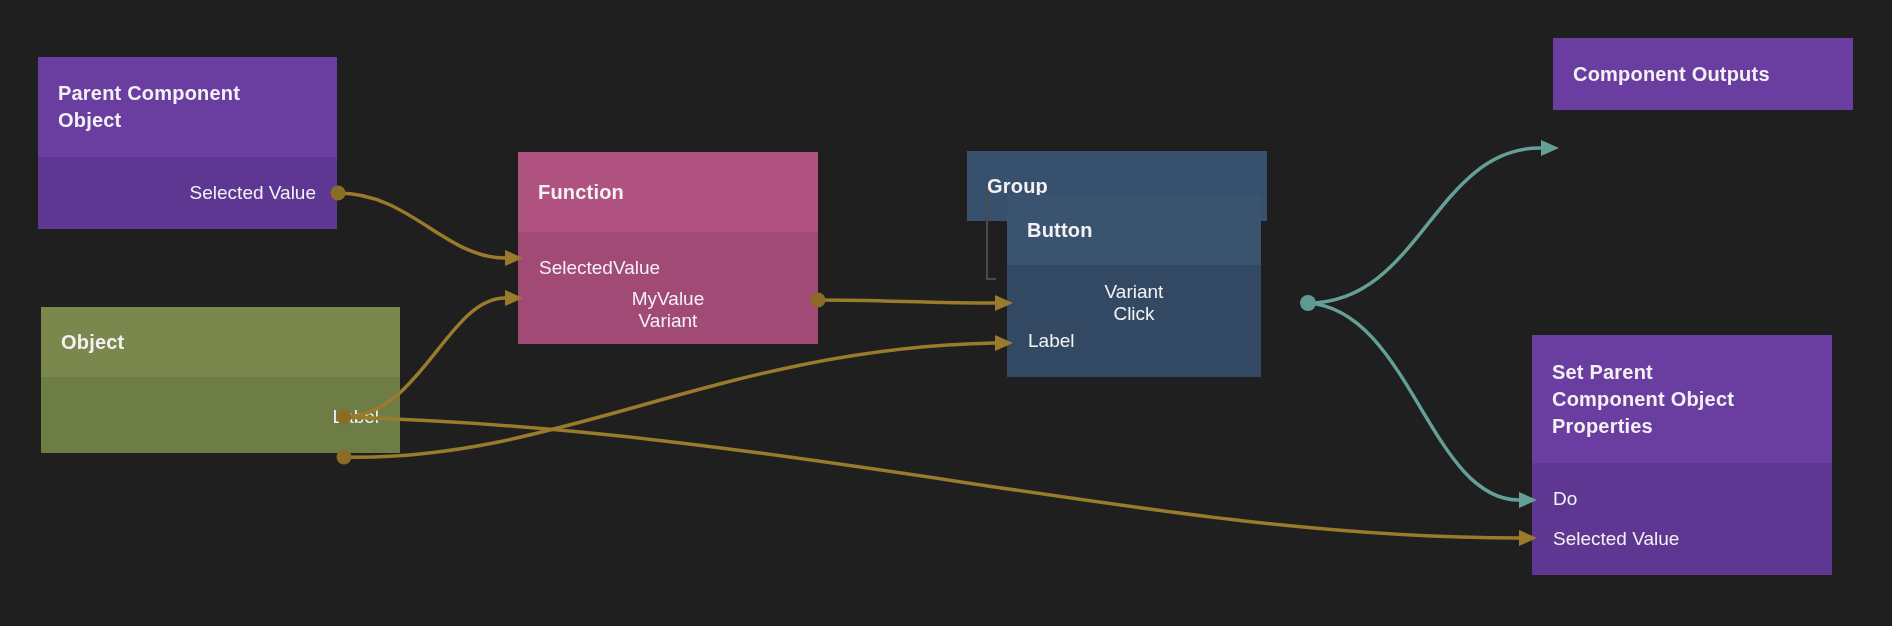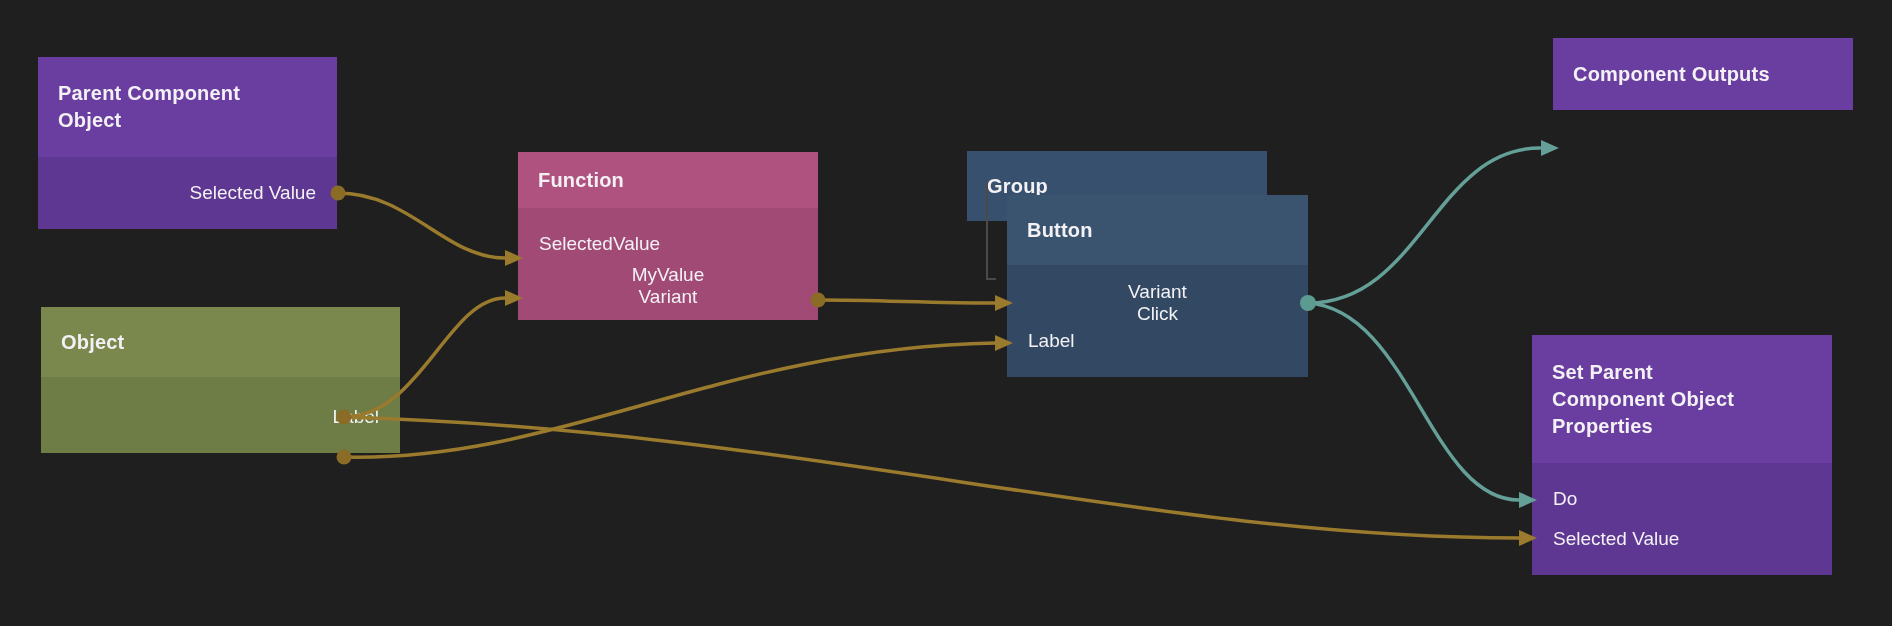--- a/index.html
+++ b/index.html
@@ -73,41 +73,41 @@
       <span>Object</span>
     </div>
     <div class="body" style="padding-top:20px;">
       <div class="row out">
         <span>Label</span>
       </div>
     </div>
   </div>
 
   <div class="node magenta" style="left:518px; top:152px; width:300px;">
-    <div class="hdr" style="height:56px;">
+    <div class="hdr" style="height:80px;">
       <span>Function</span>
     </div>
     <div class="body">
       <div class="row">
         <span>SelectedValue</span>
       </div>
       <div class="row both">
         <span>MyValue</span>
         <span>Variant</span>
       </div>
     </div>
   </div>
 
   <div class="node groupfill" style="left:967px; top:105px; width:300px;">
     <div class="hdr" style="height:70px;margin-top:46px;">
       <span>Group</span>
     </div>
   </div>
 
-  <div class="node slate" style="left:1007px; top:195px; width:301px;">
+  <div class="node slate" style="left:1007px; top:195px; width:254px;">
     <div class="hdr" style="height:70px;">
       <span>Button</span>
     </div>
     <div class="body">
       <div class="row both">
         <span>Variant</span>
         <span>Click</span>
       </div>
       <div class="row">
         <span>Label</span>

